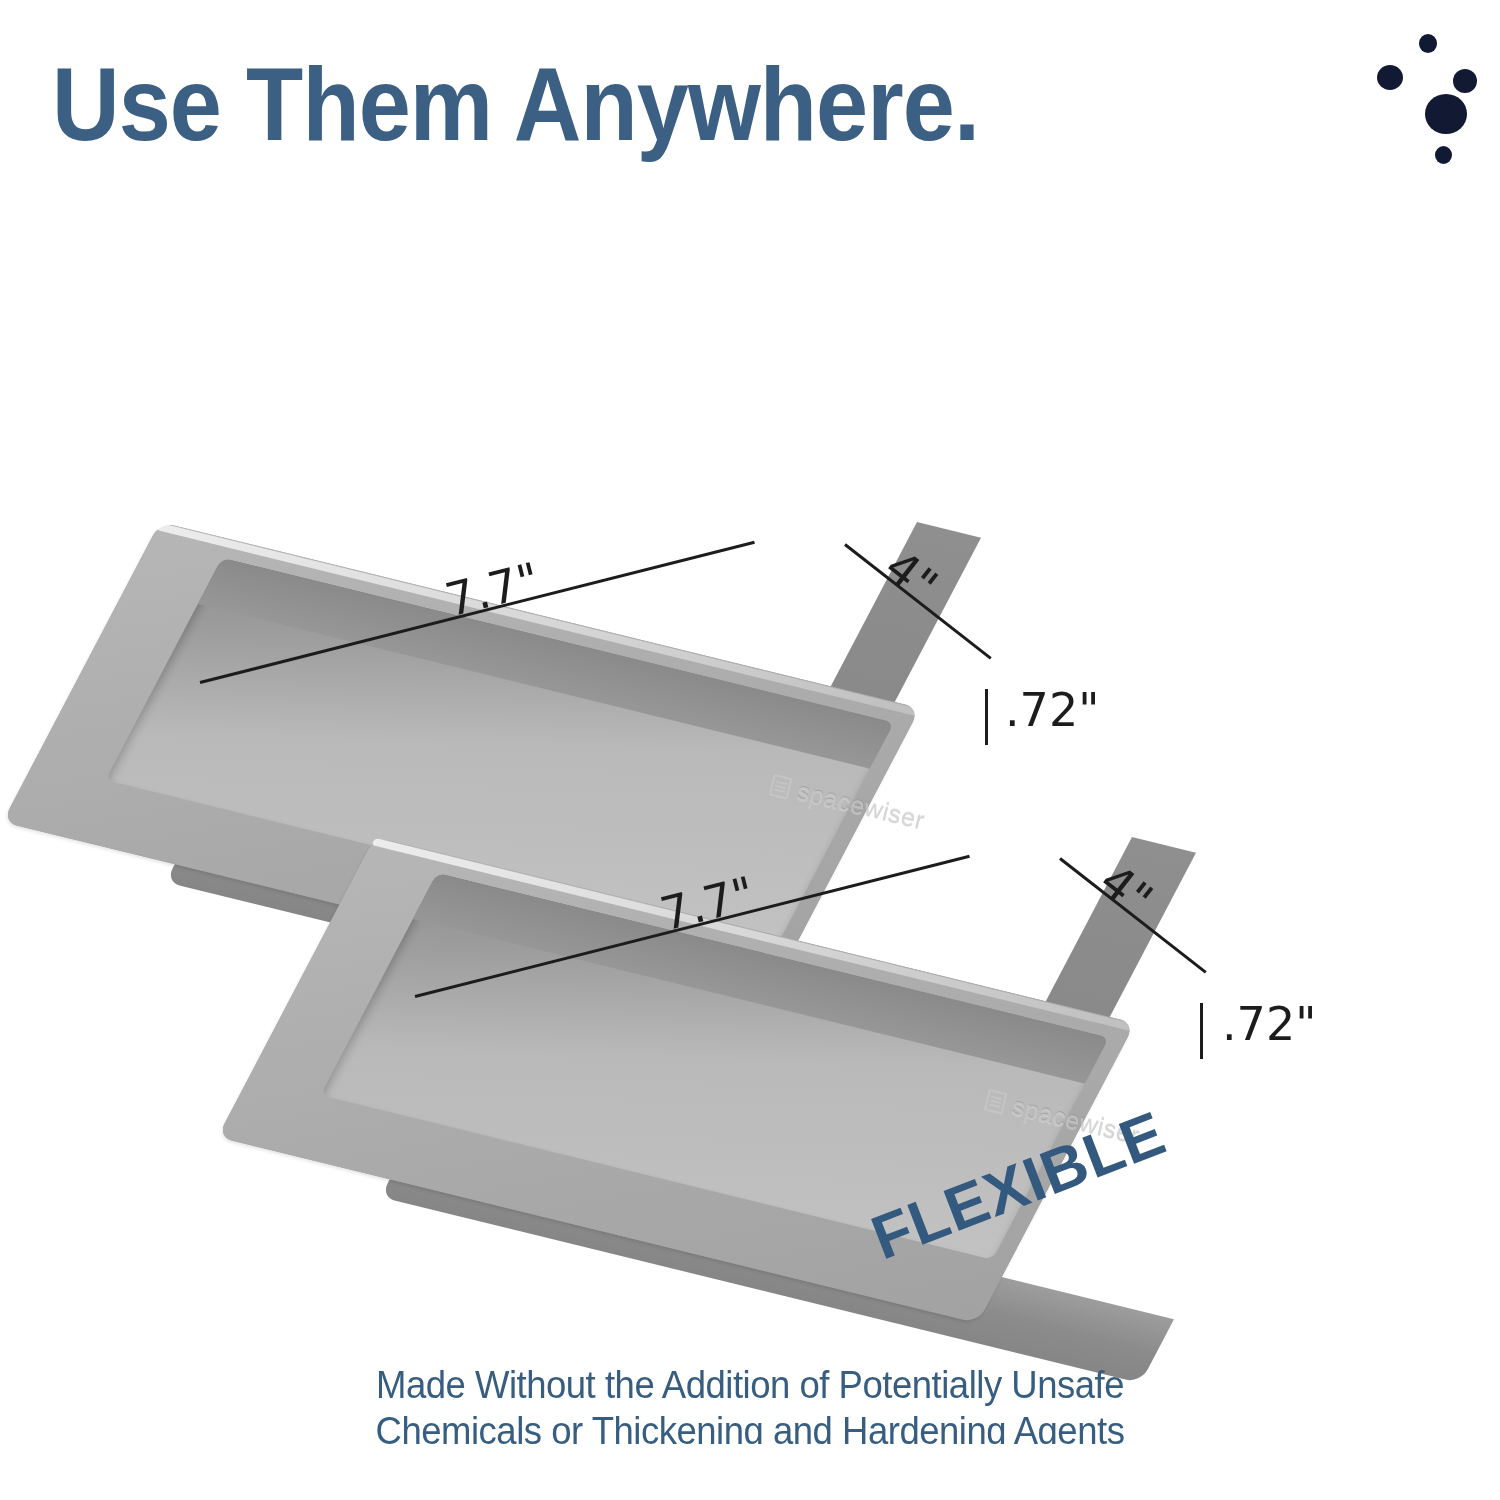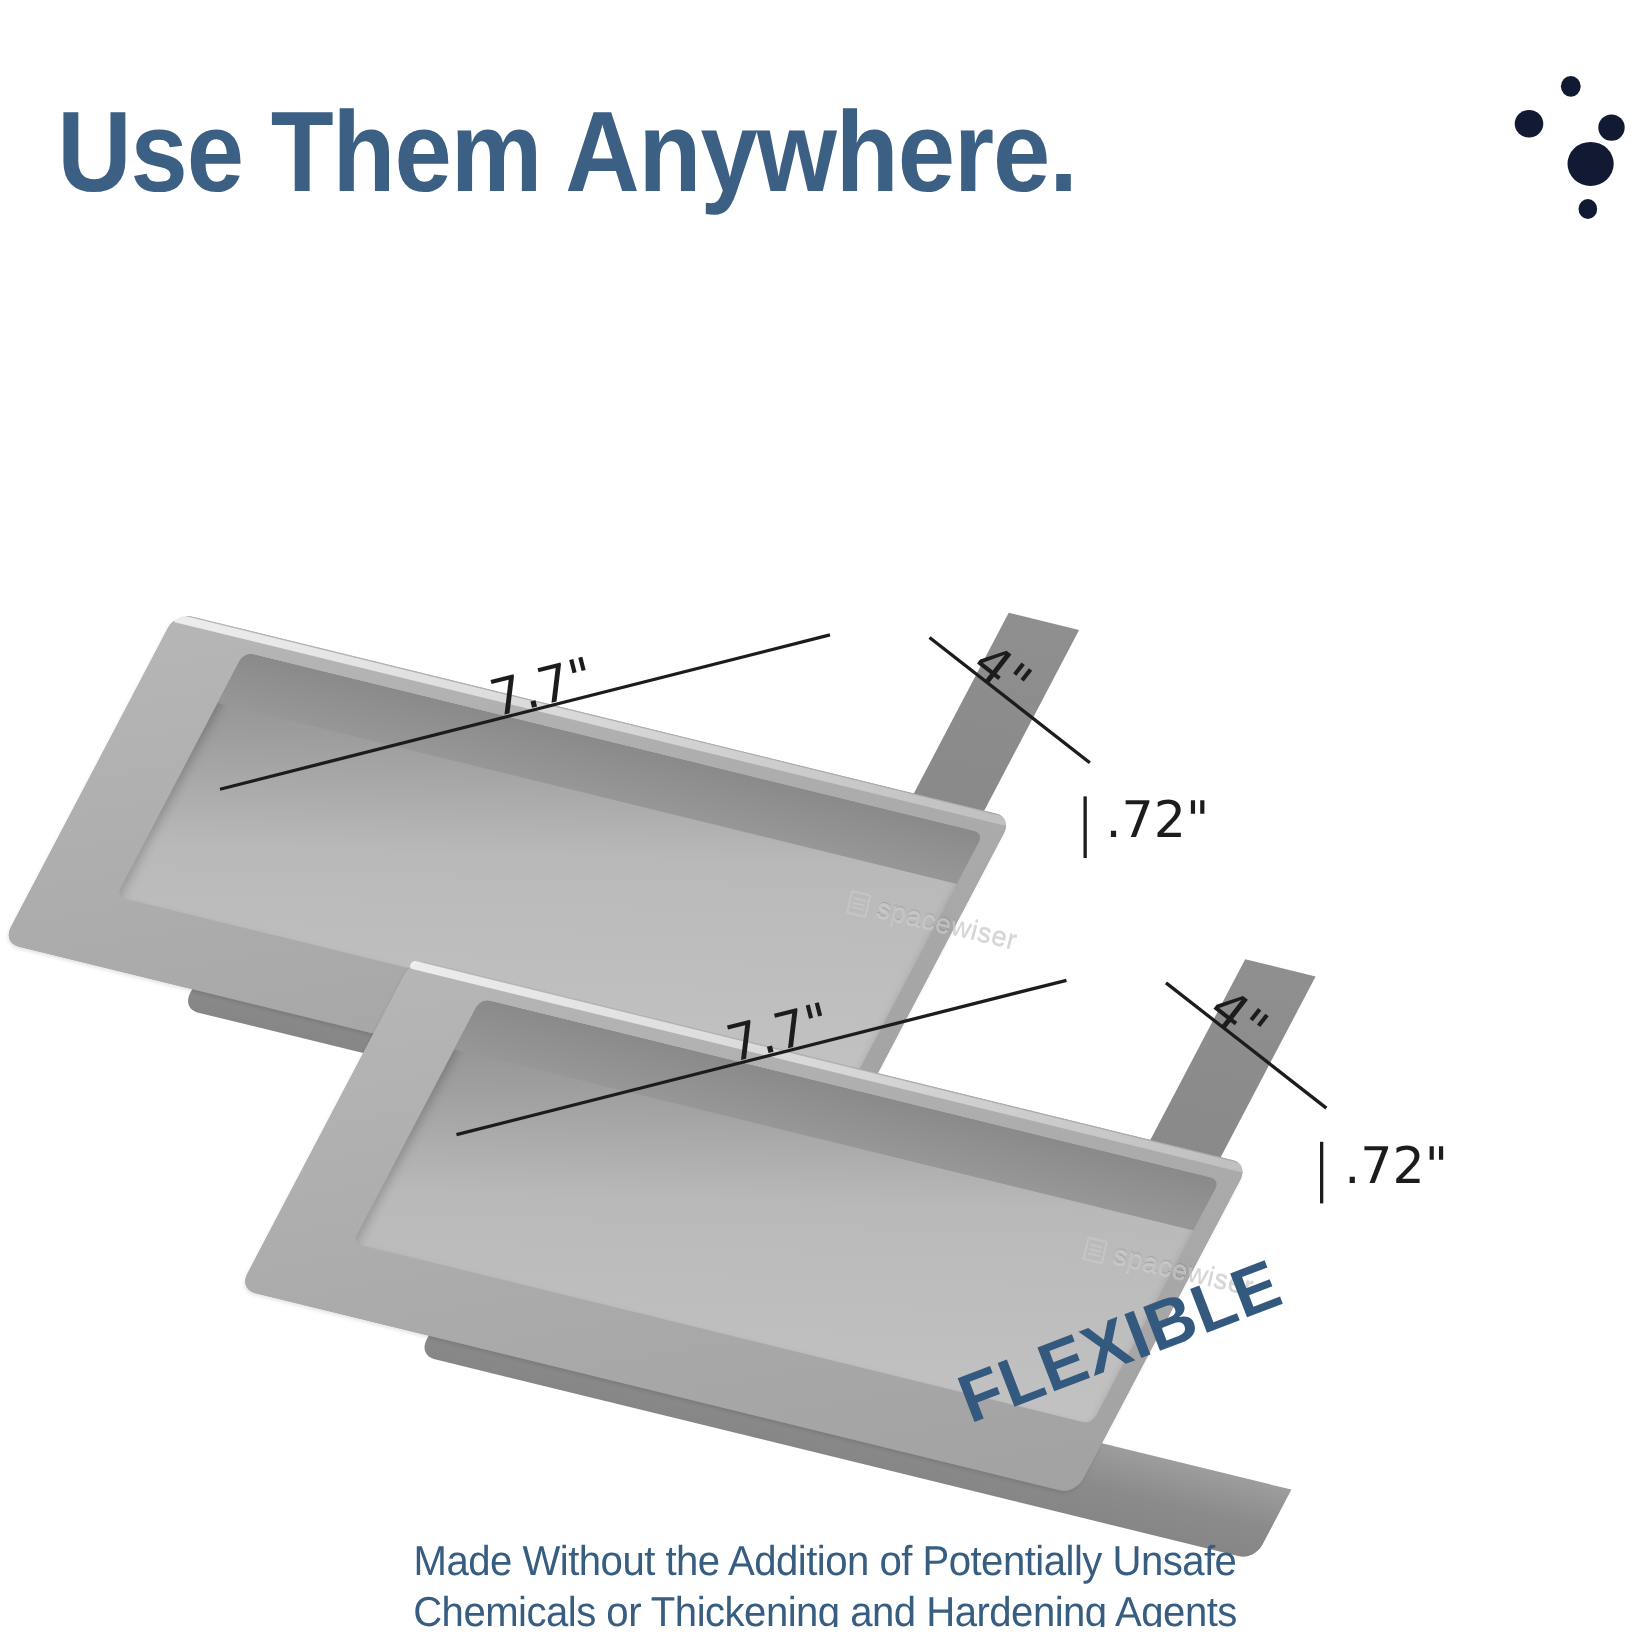--- a/index.html
+++ b/index.html
@@ -11,21 +11,20 @@
     font-family: "Liberation Sans", sans-serif;
     overflow: hidden;
   }
 
   #page {
     position: relative;
     width: 1500px;
     height: 1444px;
     background: #ffffff;
     overflow: hidden;
-    margin-top: 35px;
   }
 
   
   .headline {
     position: absolute;
     left: 52px;
     top: 52px;
     font-size: 104px;
     line-height: 1.0;
     font-weight: bold;

